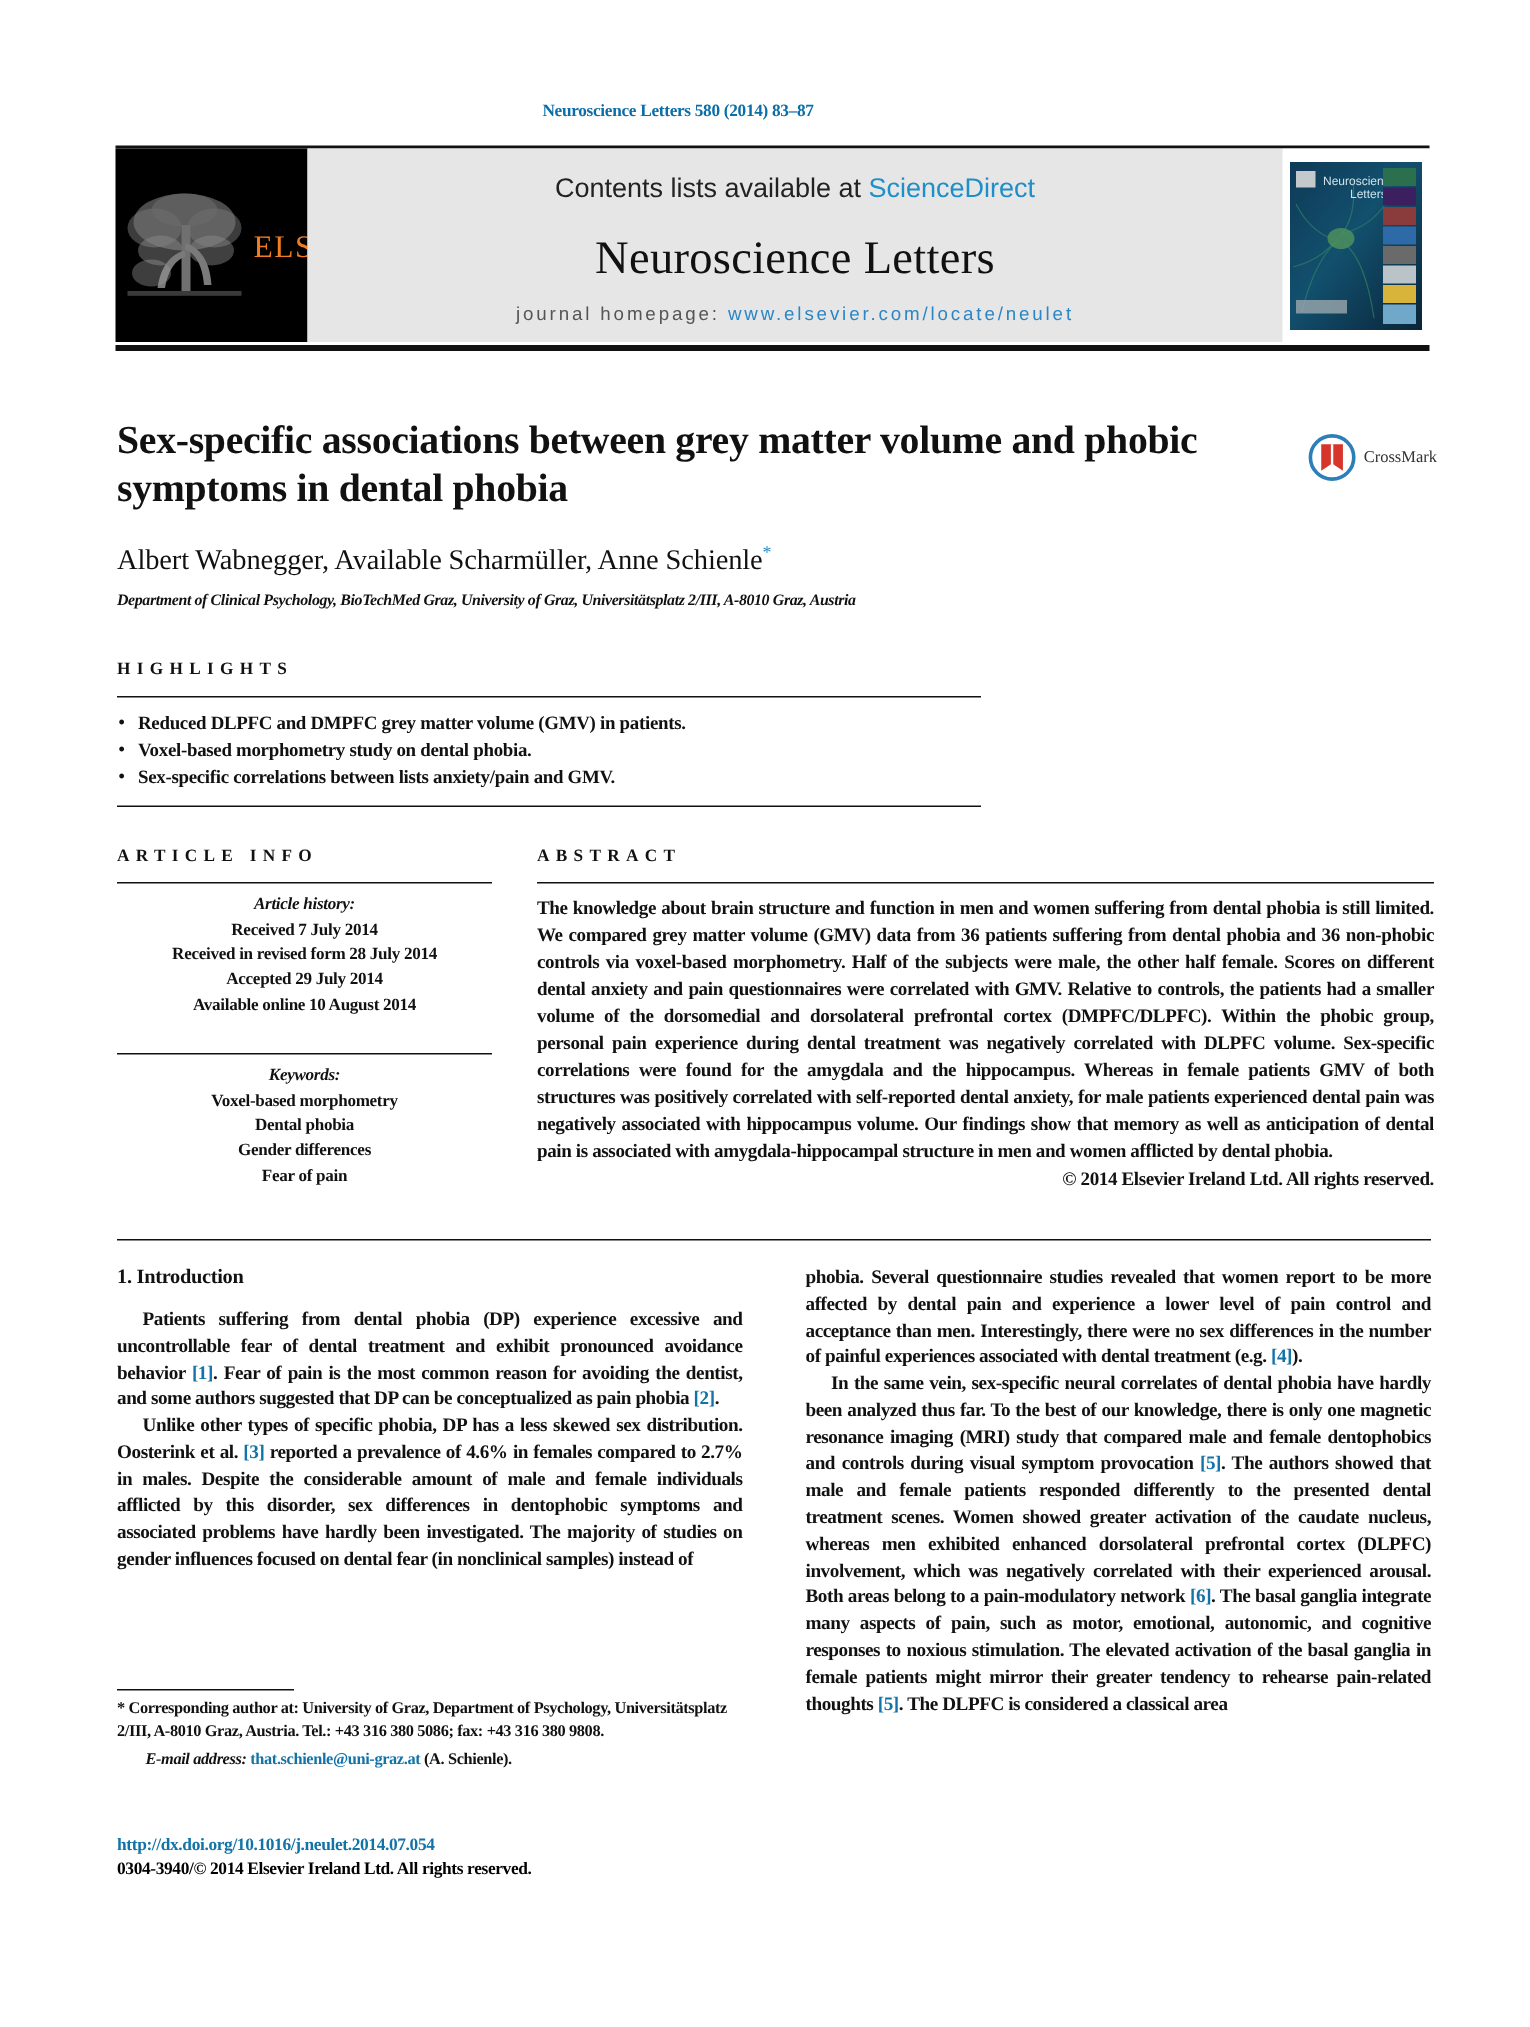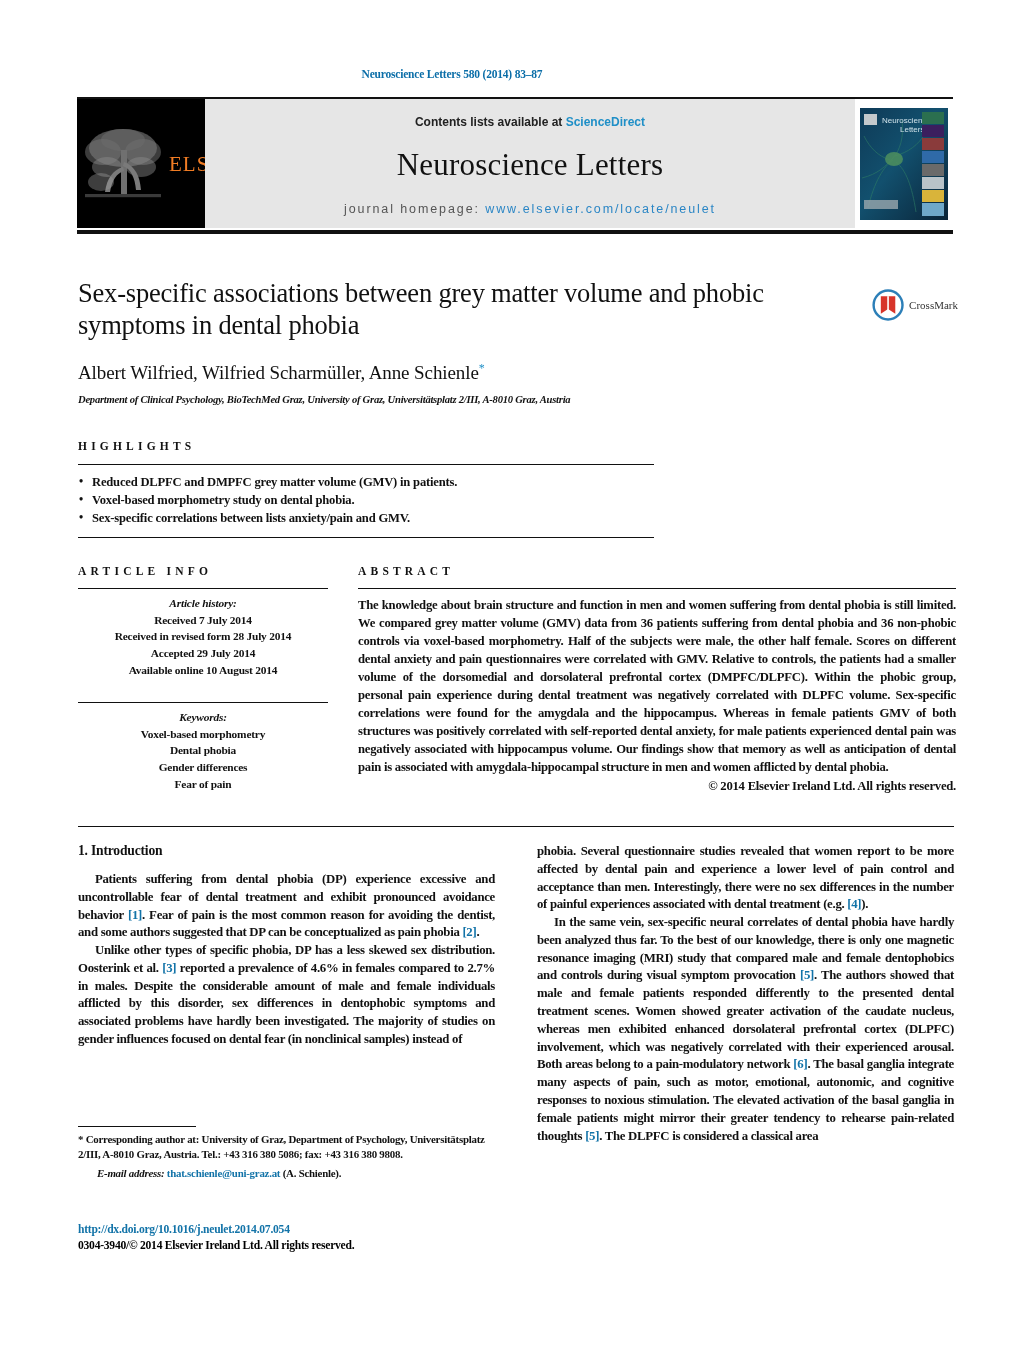--- a/index.html
+++ b/index.html
@@ -79,23 +79,22 @@
     background: #e6e6e6;
     display: flex;
     flex-direction: column;
     align-items: center;
     justify-content: flex-start;
     position: relative;
   }
   .contents-line {
     margin-top: 16px;
     font-family: "Liberation Sans", sans-serif;
-    font-size: 12px;
+    font-size: 18px;
     color: #222;
-    font-weight: bold;
   }
   .contents-line .sd {
     color: #1f8fc7;
   }
   .journal-title {
     margin-top: 18px;
     font-family: "Liberation Serif", serif;
     font-size: 31px;
     color: #111;
     letter-spacing: 0.2px;
@@ -131,21 +130,21 @@
 
   
   .title-wrap {
     position: absolute;
     left: 78px;
     top: 277px;
     width: 760px;
   }
   .paper-title {
     font-family: "Liberation Serif", serif;
-    font-weight: normal;
+    font-weight: bold;
     font-size: 26.5px;
     line-height: 1.22;
     color: #111;
     letter-spacing: -0.2px;
     margin: 0;
   }
   .authors {
     margin-top: 19px;
     font-family: "Liberation Serif", serif;
     font-size: 19px;
@@ -437,21 +436,21 @@
           </svg>
         </div>
       </div>
 
     </div>
   </div>
 
   <div class="title-wrap">
     <h1 class="paper-title">Sex-specific associations between grey matter volume and phobic symptoms in dental phobia</h1>
     <div class="authors">
-      <span>Albert Wilfried, Wilfried Scharmüller, Anne Schienle</span><sup>*</sup>
+      <span>Albert Wabnegger, Available Scharmüller, Anne Schienle</span><sup>*</sup>
     </div>
     <div class="affiliation">Department of Clinical Psychology, BioTechMed Graz, University of Graz, Universitätsplatz 2/III, A-8010 Graz, Austria</div>
   </div>
 
   <div class="crossmark">
     <svg viewBox="0 0 40 40" width="38" height="38" aria-hidden="true">
       <circle cx="20" cy="20" r="18" fill="#ffffff" stroke="#2c7fb8" stroke-width="3"></circle>
       <path d="M11 9 h18 v22 l-9 -6 l-9 6 Z" fill="#d7342a"></path>
       <rect x="19" y="9" width="2" height="22" fill="#ffffff"></rect>
     </svg>

